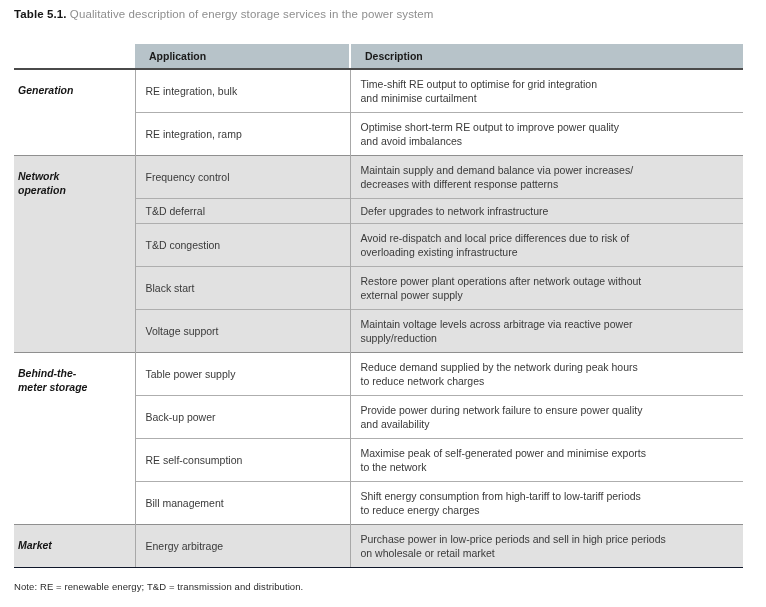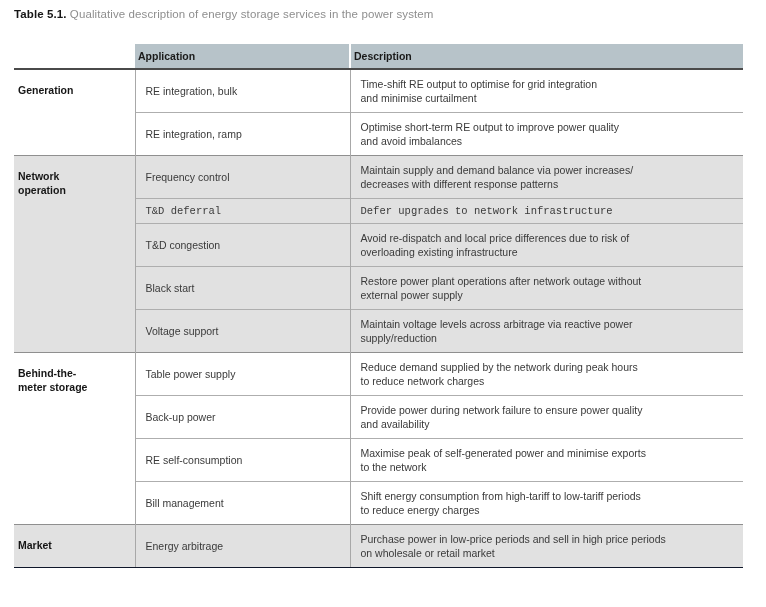--- a/index.html
+++ b/index.html
@@ -39,54 +39,55 @@
   col.c-app  { width: 215px; }
   col.c-desc { width: 402px; }
 
   th {
     height: 24px;
     text-align: left;
     vertical-align: middle;
     font-size: 10.5px;
     font-weight: bold;
     color: #1a1a1a;
-    padding: 0 3px;
+    padding: 0 14px;
     border-bottom: 2px solid #4a4a4a;
   }
   th.h-cat { background: transparent; padding: 0; }
   th.h-app { background: var(--header-bg); }
   th.h-desc { background: var(--header-bg); border-left: 2px solid #ffffff; }
 
   td {
     font-size: 10.5px;
     line-height: 14px;
     color: #3a3a3a;
     vertical-align: middle;
   }
   td.cat {
     font-weight: bold;
     color: #161616;
     vertical-align: top;
     padding: 13px 8px 0 4px;
     white-space: pre-line;
     line-height: 14px;
+    font-style: italic;
   }
   td.app {
     padding: 5px 10px;
     border-left: 1px solid #a8a8a8;
     margin-left: 29px;
   }
   td.desc {
     padding: 5px 10px;
     border-left: 1px solid #a8a8a8;
     white-space: pre-line;
     margin-left: 24px;
   }
   tr.row-two { height: 43px; }
-  tr.row-one { height: 24px; font-family: Liberation Mono, monospace; }
+  tr.row-one { height: 24px; }
   tr.shaded td { background: var(--shaded-bg); }
   tr.section-start td { border-top: 1px solid #8f8f8f; }
   tr.section-cont td { border-top: 1px solid #aeaeae; }
   tbody tr.last-row td { border-bottom: 1px solid #0f172a; }
 
   .footnote {
     margin-top: 13px;
     font-size: 9.5px;
     line-height: 12px;
     color: #2b2b2b;
@@ -178,14 +179,15 @@
         </tr>
         <tr class="shaded section-start row-two last-row">
           <td class="cat" rowspan="1">Market</td>
           <td class="app">Energy arbitrage</td>
           <td class="desc">Purchase power in low-price periods and sell in high price periods
 on wholesale or retail market</td>
         </tr>
       </tbody>
   </table>
 
+  <div class="footnote">Note: RE = renewable energy; T&amp;D = transmission and distribution.</div>
 
 </div>
 
 </body></html>

